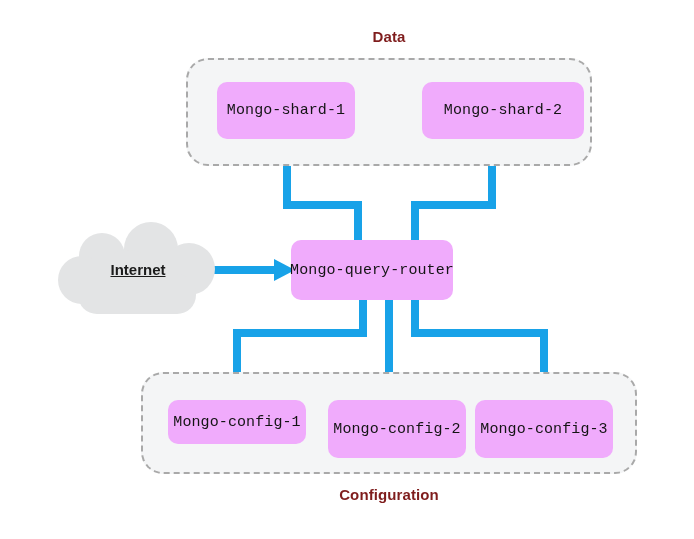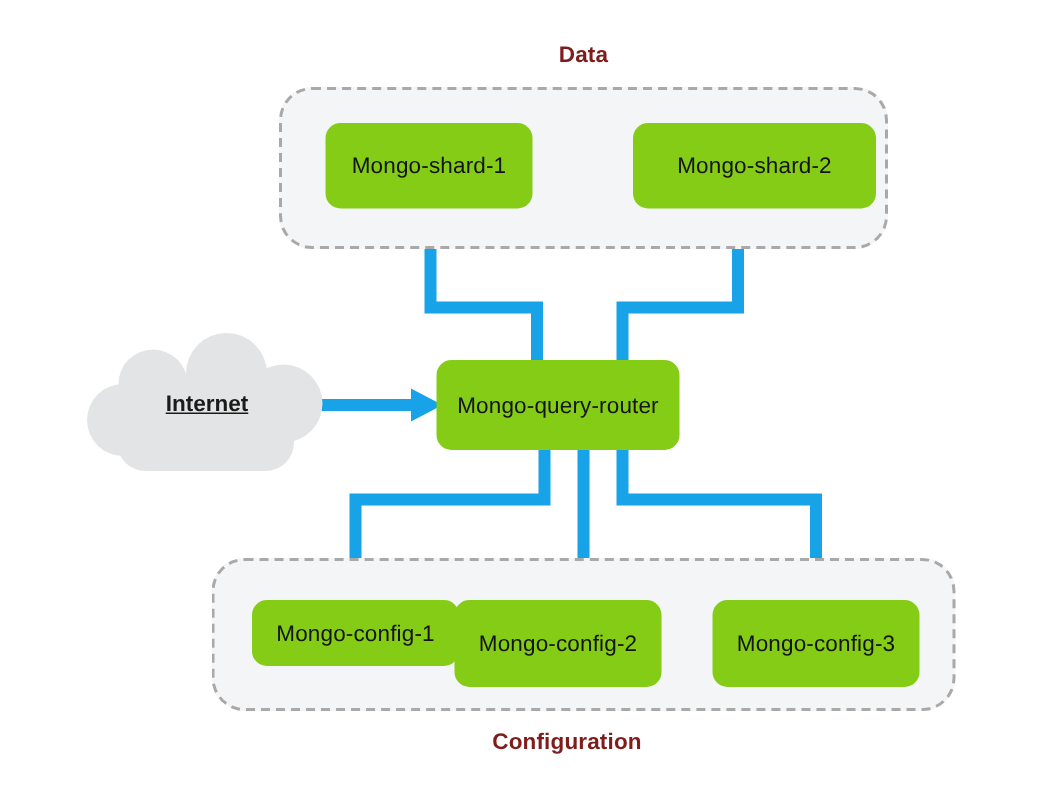--- a/index.html
+++ b/index.html
@@ -39,41 +39,42 @@
   
   .group-caption {
     position: absolute;
     text-align: center;
     font-size: 15px;
     font-weight: bold;
     color: #7f1d1d;
     letter-spacing: 0.1px;
   }
   #caption-data   { left: 186px; top: 28px;  width: 406px; }
-  #caption-config { left: 130px; top: 486px; width: 496px; }
+  #caption-config { left: 141px; top: 486px; width: 496px; }
 
   
   .node {
     position: absolute;
     box-sizing: border-box;
-    background: #84cc16;
+    background: #f0abfc;
     border-radius: 10px;
     display: flex;
     align-items: center;
     justify-content: center;
     font-size: 15px;
     color: #141414;
     letter-spacing: 0.1px;
     white-space: nowrap;
+    font-family: Liberation Mono, monospace;
   }
   #node-shard-1 { left: 217px; top: 82px;  width: 138px; height: 57px; }
   #node-shard-2 { left: 422px; top: 82px;  width: 162px; height: 57px; }
   #node-router  { left: 291px; top: 240px; width: 162px; height: 60px; }
   #node-config-1 { left: 168px; top: 400px; width: 138px; height: 44px; }
-  #node-config-2 { left: 303px; top: 400px; width: 138px; height: 58px; }
+  #node-config-2 { left: 328px; top: 400px; width: 138px; height: 58px; }
   #node-config-3 { left: 475px; top: 400px; width: 138px; height: 58px; }
 
   
   #cloud-internet {
     position: absolute;
     left: 58px;
     top: 222px;
     width: 168px;
     height: 96px;
   }

